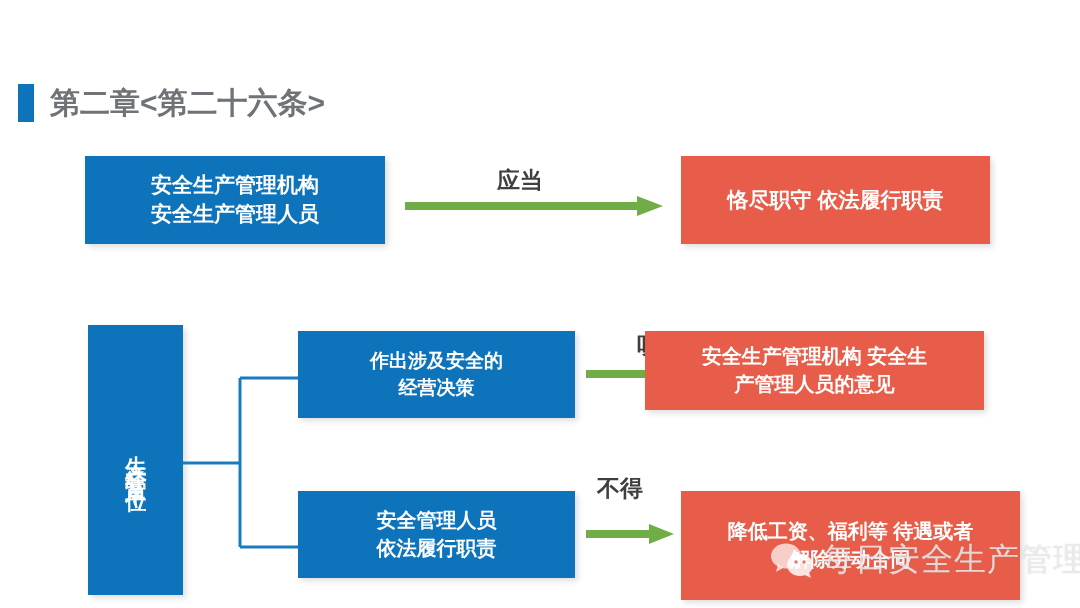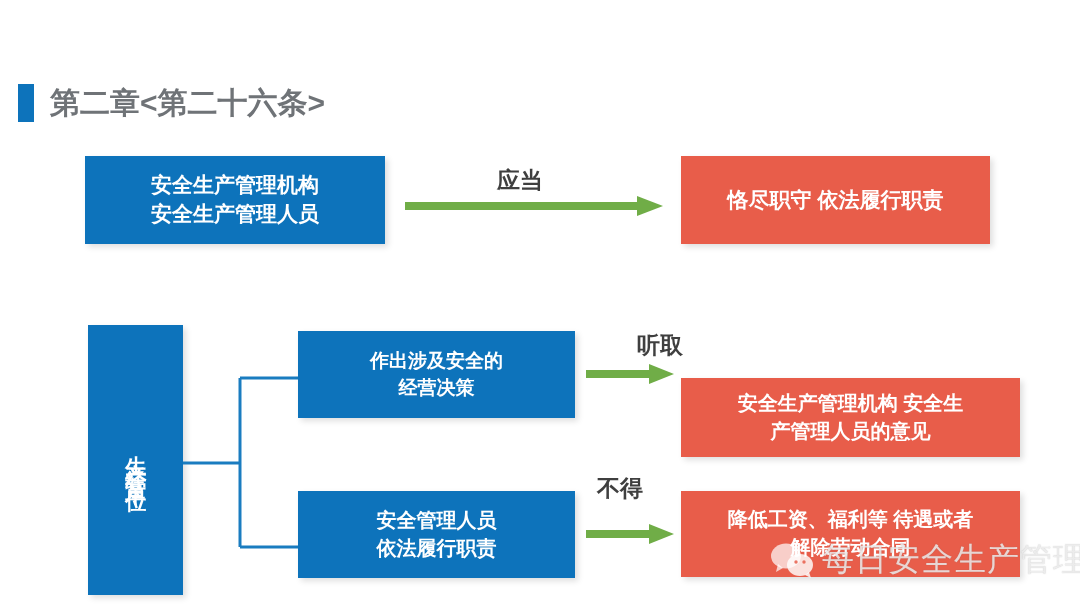--- a/index.html
+++ b/index.html
@@ -84,32 +84,31 @@
     font-size: 21px;
     font-weight: bold;
   }
 
   
   #box-mid-1 {
     left: 298px; top: 331px;  width: 277px; height: 87px;
     font-size: 19px;
   }
   #box-dst-2 {
-    left: 681px; top: 331px;  width: 339px; height: 79px;
+    left: 645px; top: 331px;  width: 339px; height: 79px;
     font-size: 20px;
-    margin-top: 47px;
   }
 
   
   #box-mid-2 {
     left: 298px; top: 491px;  width: 277px; height: 87px;
     font-size: 20px;
   }
   #box-dst-3 {
-    left: 681px; top: 491px;  width: 339px; height: 86px;
+    left: 681px; top: 491px;  width: 339px; height: 109px;
     font-size: 20px;
     align-items: center;
   }
 
   
   .arrow {
     position: absolute;
     height: 22px;
   }
   .arrow svg { display: block; }

